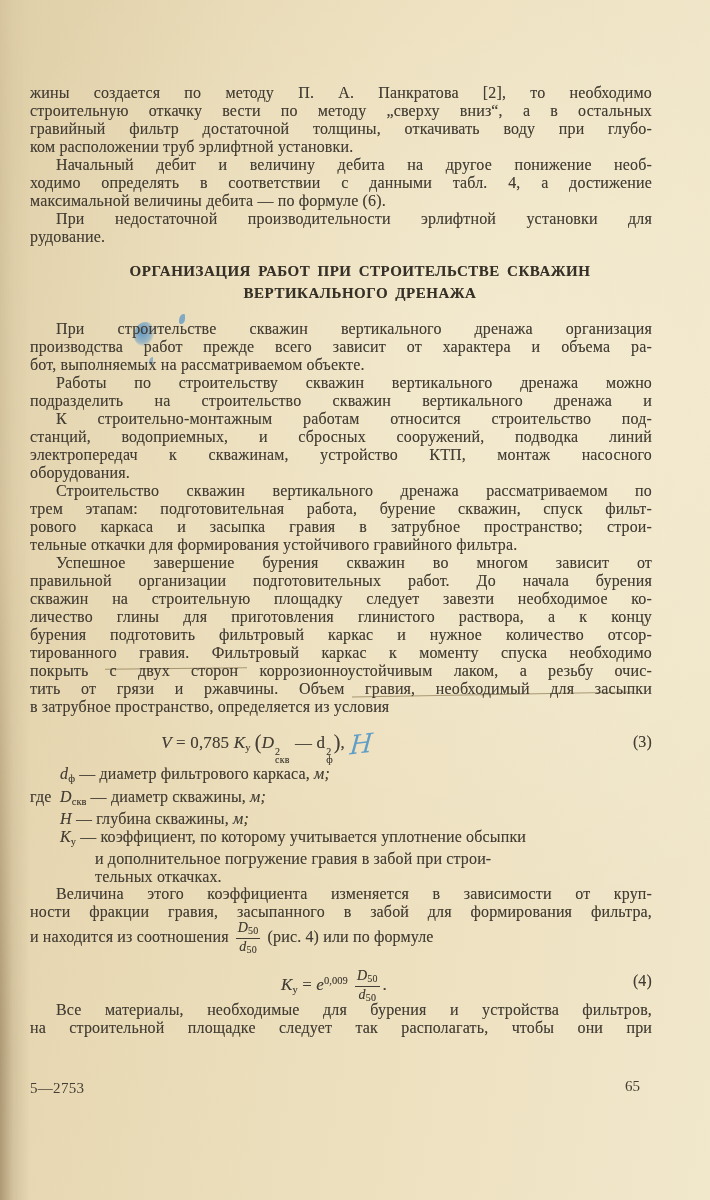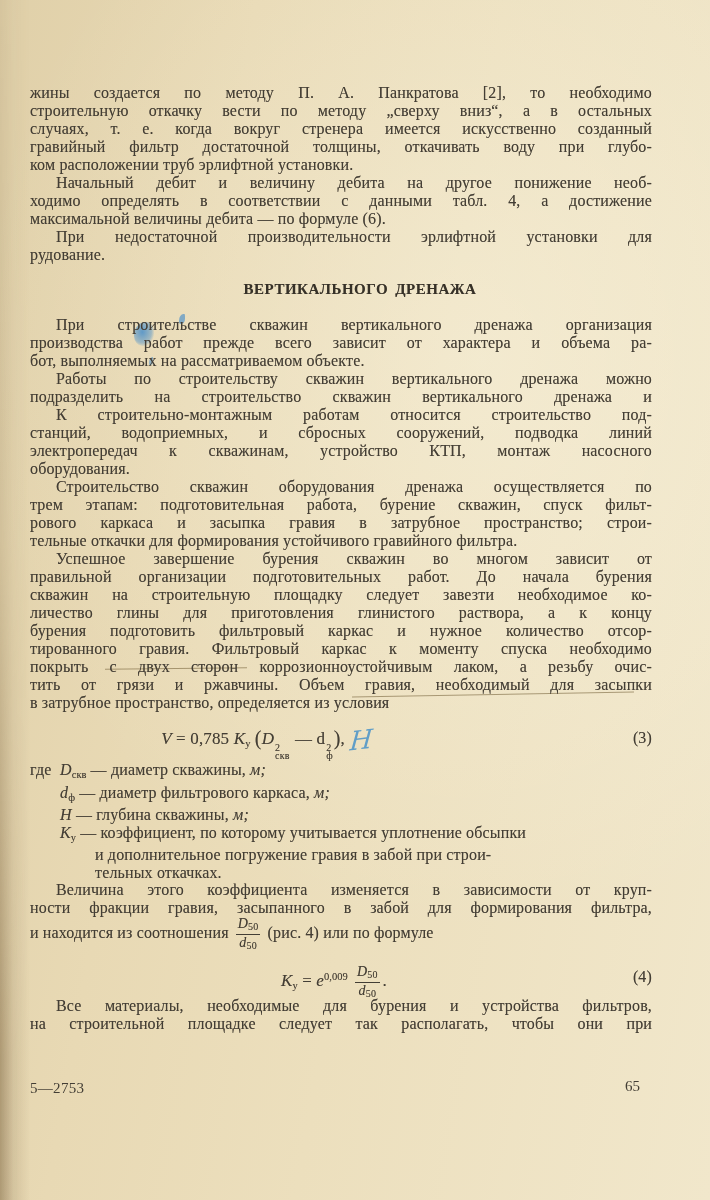--- a/index.html
+++ b/index.html
@@ -97,37 +97,37 @@
 
   <div class="ink-blot"></div>
   <div class="pencil m1"></div>
   <div class="pencil m2"></div>
 
   <div class="content">
 
     <div>
       <div class="ln">жины создается по методу П. А. Панкратова [2], то необходимо</div>
       <div class="ln">строительную откачку вести по методу „сверху вниз“, а в остальных</div>
-      <div class="ln">случаях, т. е. когда вокруг стренера имеется искусственно созданный</div>
       <div class="ln">гравийный фильтр достаточной толщины, откачивать воду при глубо-</div>
       <div class="lnl">ком расположении труб эрлифтной установки.</div>
     </div>
 
     <div>
       <div class="ln ind">Начальный дебит и величину дебита на другое понижение необ-</div>
       <div class="ln">ходимо определять в соответствии с данными табл. 4, а достижение</div>
       <div class="lnl">максимальной величины дебита — по формуле (6).</div>
     </div>
 
     <div>
       <div class="ln ind">При недостаточной производительности эрлифтной установки для</div>
       <div class="lnl">рудование.</div>
     </div>
 
     <div class="heading">
+      <div>ОРГАНИЗАЦИЯ РАБОТ ПРИ СТРОИТЕЛЬСТВЕ СКВАЖИН</div>
       <div>ВЕРТИКАЛЬНОГО ДРЕНАЖА</div>
     </div>
 
     <div>
       <div class="ln ind">При строительстве скважин вертикального дренажа организация</div>
       <div class="ln">производства работ прежде всего зависит от характера и объема ра-</div>
       <div class="lnl">бот, выполняемых на рассматриваемом объекте.</div>
     </div>
 
     <div>
@@ -136,21 +136,21 @@
     </div>
 
     <div>
       <div class="ln ind">К строительно-монтажным работам относится строительство под-</div>
       <div class="ln">станций, водоприемных, и сбросных сооружений, подводка линий</div>
       <div class="ln">электропередач к скважинам, устройство КТП, монтаж насосного</div>
       <div class="lnl">оборудования.</div>
     </div>
 
     <div>
-      <div class="ln ind">Строительство скважин оборудования дренажа осуществляется по</div>
+      <div class="ln ind">Строительство скважин вертикального дренажа рассматриваемом по</div>
       <div class="ln">трем этапам: подготовительная работа, бурение скважин, спуск фильт-</div>
       <div class="ln">рового каркаса и засыпка гравия в затрубное пространство; строи-</div>
       <div class="lnl">тельные откачки для формирования устойчивого гравийного фильтра.</div>
     </div>
 
     <div>
       <div class="ln ind">Успешное завершение бурения скважин во многом зависит от</div>
       <div class="ln">правильной организации подготовительных работ. До начала бурения</div>
       <div class="ln">скважин на строительную площадку следует завезти необходимое ко-</div>
       <div class="ln">личество глины для приготовления глинистого раствора, а к концу</div>
@@ -171,25 +171,25 @@
           </span>
         <span>—</span>
         <span>d</span><span class="stk">
             <span class="s-sup">2</span>
             <span class="s-sub">ф</span>
           </span><span class="paren">)</span><span>,</span><span class="hand">H</span></span>
       <span class="eqnum">(3)</span>
     </div>
 
     <div class="defs">
+      <div class="def-row def-ind">
+        <span class="var">d</span><span class="sm">ф</span> <span>— диаметр фильтрового каркаса,</span> <span class="var">м;</span>
+      </div>
       <div class="def-row">
         <span class="def-where">где</span><span class="var">D</span><span class="sm">скв</span> <span>— диаметр скважины,</span> <span class="var">м;</span>
-      </div>
-      <div class="def-row def-ind">
-        <span class="var">d</span><span class="sm">ф</span> <span>— диаметр фильтрового каркаса,</span> <span class="var">м;</span>
       </div>
       <div class="def-row def-ind">
         <span class="var">Н</span> <span>— глубина скважины,</span> <span class="var">м;</span>
       </div>
       <div class="def-row def-ind">
         <span class="var">К</span><span class="sm">у</span> <span>— коэффициент, по которому учитывается уплотнение обсыпки</span>
       </div>
       <div class="def-cont">и дополнительное погружение гравия в забой при строи-</div>
       <div class="def-cont">тельных откачках.</div>
     </div>

